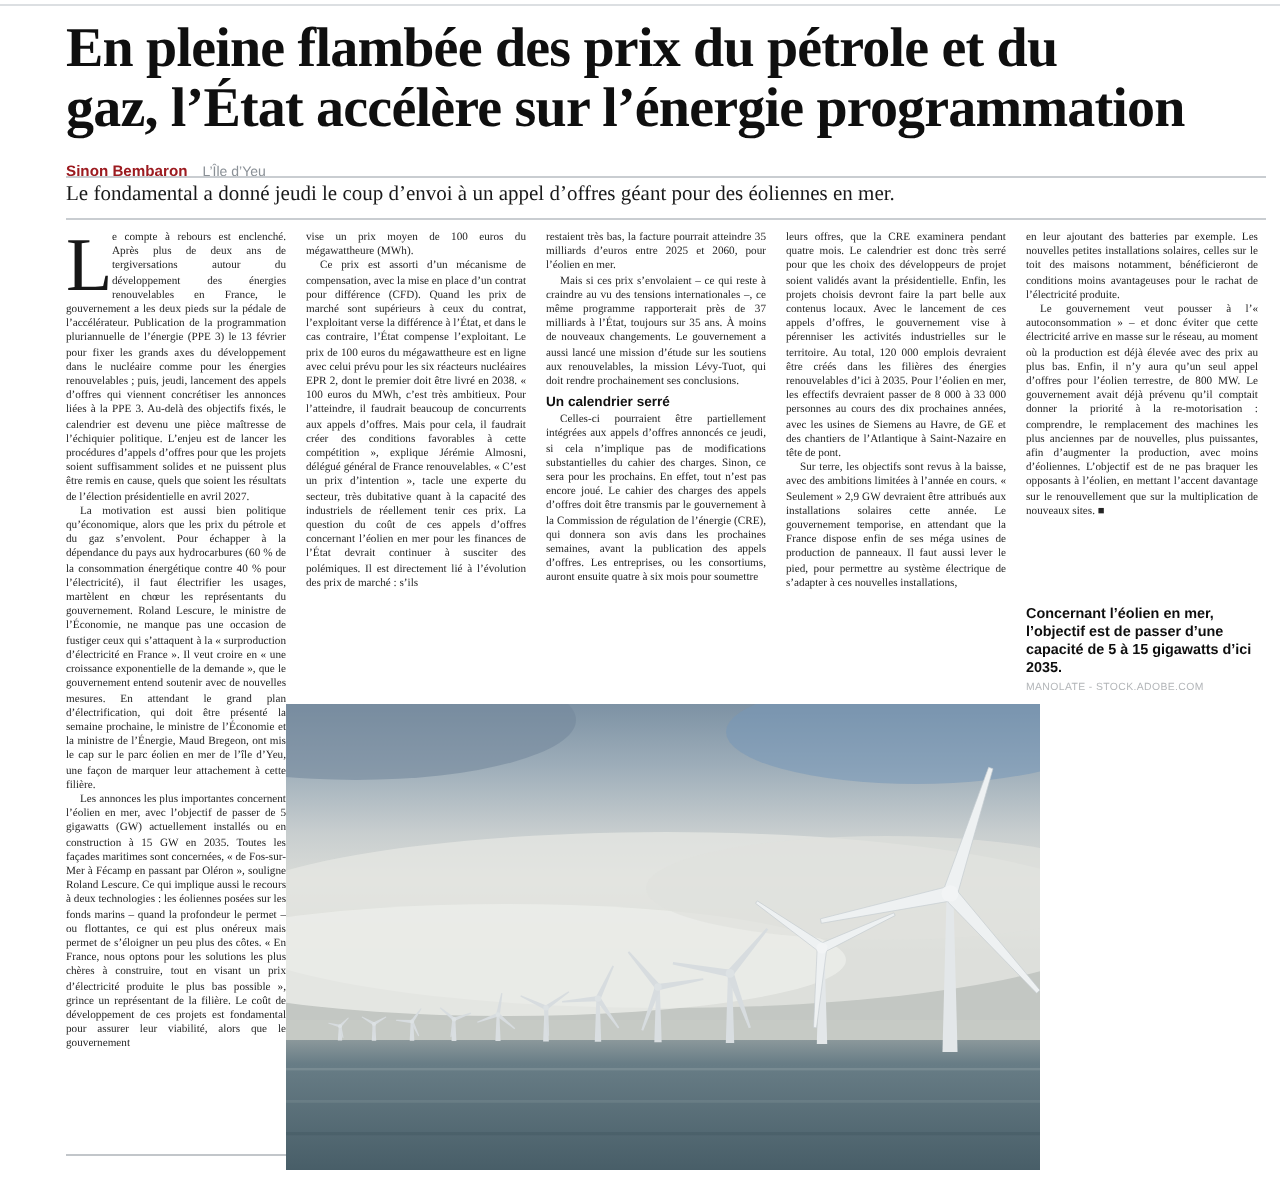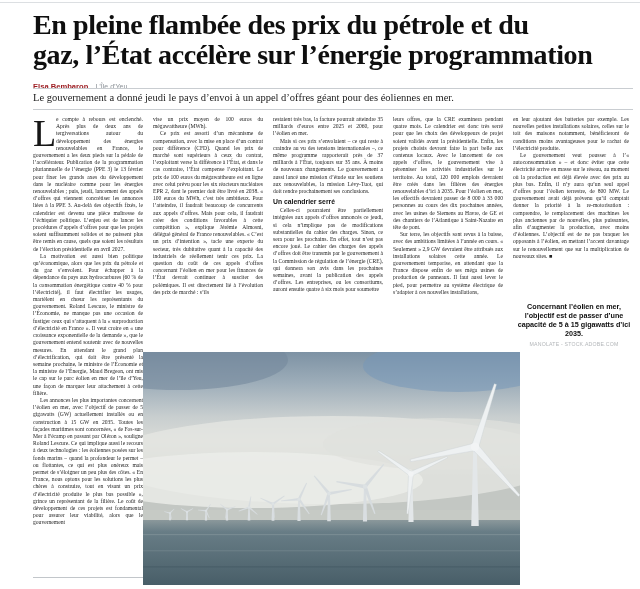--- a/index.html
+++ b/index.html
@@ -34,47 +34,47 @@
   #col2{left:153px;height:230px;}
   #col3{left:273px;height:230px;}
   #col4{left:393px;height:230px;}
   #col5{left:513px;width:116px;height:183px;}
 
   .dropcap{float:left;font-family:"Liberation Serif",serif;font-weight:400;
            font-size:38px;line-height:31px;height:33px;width:21px;
            margin:2px 2px 0 0;color:#161616;text-indent:0;}
 
   .caption-block{position:absolute;left:513px;top:302px;width:122px;
-                 font-family:"Liberation Sans",sans-serif;text-align:center;}
+                 font-family:"Liberation Sans",sans-serif;}
   .caption{font-weight:700;font-size:7.2px;line-height:9px;color:#0e0e0e;margin:0;}
   .credit{font-size:5.2px;line-height:7px;color:#b3b6b9;letter-spacing:0.2px;
           margin:3px 0 0 0;text-transform:uppercase;}
 
   figure.photo{position:absolute;left:143px;top:352px;width:377px;height:233px;margin:0;padding:0;}
   figure.photo svg{display:block;}
 </style>
 </head>
 <body>
 
 <div class="page">
 
   <div class="rule" id="rule-top"></div>
 
   <h1 class="headline">
     <div>En pleine flambée des prix du pétrole et du</div>
     <div>gaz, l’État accélère sur l’énergie programmation</div>
   </h1>
 
   <div class="byline">
-    <span class="author">Elsa Bembaron</span>
+    <span class="author">Sinon Bembaron</span>
     <span class="place">L’Île d’Yeu</span>
   </div>
 
   <div class="rule" id="rule-byline"></div>
-  <p class="lead">Le gouvernement a donné jeudi le pays d’envoi à un appel d’offres géant pour des éoliennes en mer.</p>
+  <p class="lead">Le fondamental a donné jeudi le coup d’envoi à un appel d’offres géant pour des éoliennes en mer.</p>
   <div class="rule" id="rule-lead"></div>
 
   <div class="col" id="col1">
       <p class="noindent"><span class="dropcap">L</span>e compte à rebours est enclenché. Après plus de deux ans de tergiversations autour du développement des énergies renouvelables en France, le gouvernement a les deux pieds sur la pédale de l’accélérateur. Publication de la programmation pluriannuelle de l’énergie (PPE 3) le 13 février pour fixer les grands axes du développement dans le nucléaire comme pour les énergies renouvelables ; puis, jeudi, lancement des appels d’offres qui viennent concrétiser les annonces liées à la PPE 3. Au-delà des objectifs fixés, le calendrier est devenu une pièce maîtresse de l’échiquier politique. L’enjeu est de lancer les procédures d’appels d’offres pour que les projets soient suffisamment solides et ne puissent plus être remis en cause, quels que soient les résultats de l’élection présidentielle en avril 2027.</p>
       <p>La motivation est aussi bien politique qu’économique, alors que les prix du pétrole et du gaz s’envolent. Pour échapper à la dépendance du pays aux hydrocarbures (60 % de la consommation énergétique contre 40 % pour l’électricité), il faut électrifier les usages, martèlent en chœur les représentants du gouvernement. Roland Lescure, le ministre de l’Économie, ne manque pas une occasion de fustiger ceux qui s’attaquent à la « surproduction d’électricité en France ». Il veut croire en « une croissance exponentielle de la demande », que le gouvernement entend soutenir avec de nouvelles mesures. En attendant le grand plan d’électrification, qui doit être présenté la semaine prochaine, le ministre de l’Économie et la ministre de l’Énergie, Maud Bregeon, ont mis le cap sur le parc éolien en mer de l’île d’Yeu, une façon de marquer leur attachement à cette filière.</p>
       <p>Les annonces les plus importantes concernent l’éolien en mer, avec l’objectif de passer de 5 gigawatts (GW) actuellement installés ou en construction à 15 GW en 2035. Toutes les façades maritimes sont concernées, « de Fos-sur-Mer à Fécamp en passant par Oléron », souligne Roland Lescure. Ce qui implique aussi le recours à deux technologies : les éoliennes posées sur les fonds marins – quand la profondeur le permet – ou flottantes, ce qui est plus onéreux mais permet de s’éloigner un peu plus des côtes. « En France, nous optons pour les solutions les plus chères à construire, tout en visant un prix d’électricité produite le plus bas possible », grince un représentant de la filière. Le coût de développement de ces projets est fondamental pour assurer leur viabilité, alors que le gouvernement</p>
     </div>
   <div class="col" id="col2">
       <p class="noindent">vise un prix moyen de 100 euros du mégawattheure (MWh).</p>
       <p>Ce prix est assorti d’un mécanisme de compensation, avec la mise en place d’un contrat pour différence (CFD). Quand les prix de marché sont supérieurs à ceux du contrat, l’exploitant verse la différence à l’État, et dans le cas contraire, l’État compense l’exploitant. Le prix de 100 euros du mégawattheure est en ligne avec celui prévu pour les six réacteurs nucléaires EPR 2, dont le premier doit être livré en 2038. « 100 euros du MWh, c’est très ambitieux. Pour l’atteindre, il faudrait beaucoup de concurrents aux appels d’offres. Mais pour cela, il faudrait créer des conditions favorables à cette compétition », explique Jérémie Almosni, délégué général de France renouvelables. « C’est un prix d’intention », tacle une experte du secteur, très dubitative quant à la capacité des industriels de réellement tenir ces prix. La question du coût de ces appels d’offres concernant l’éolien en mer pour les finances de l’État devrait continuer à susciter des polémiques. Il est directement lié à l’évolution des prix de marché : s’ils</p>

